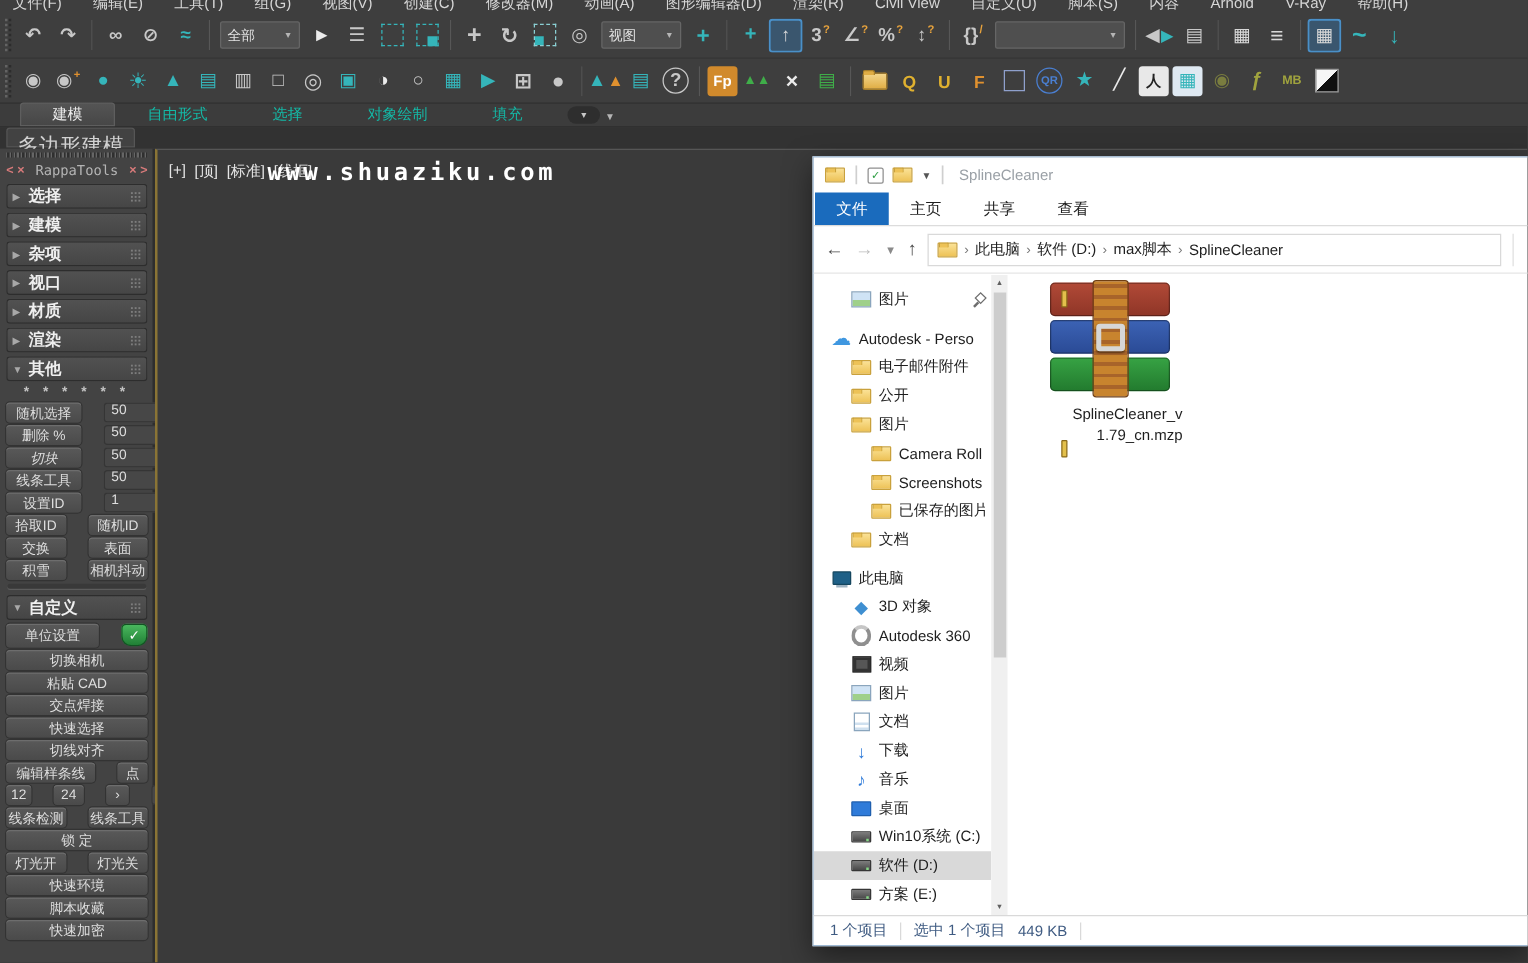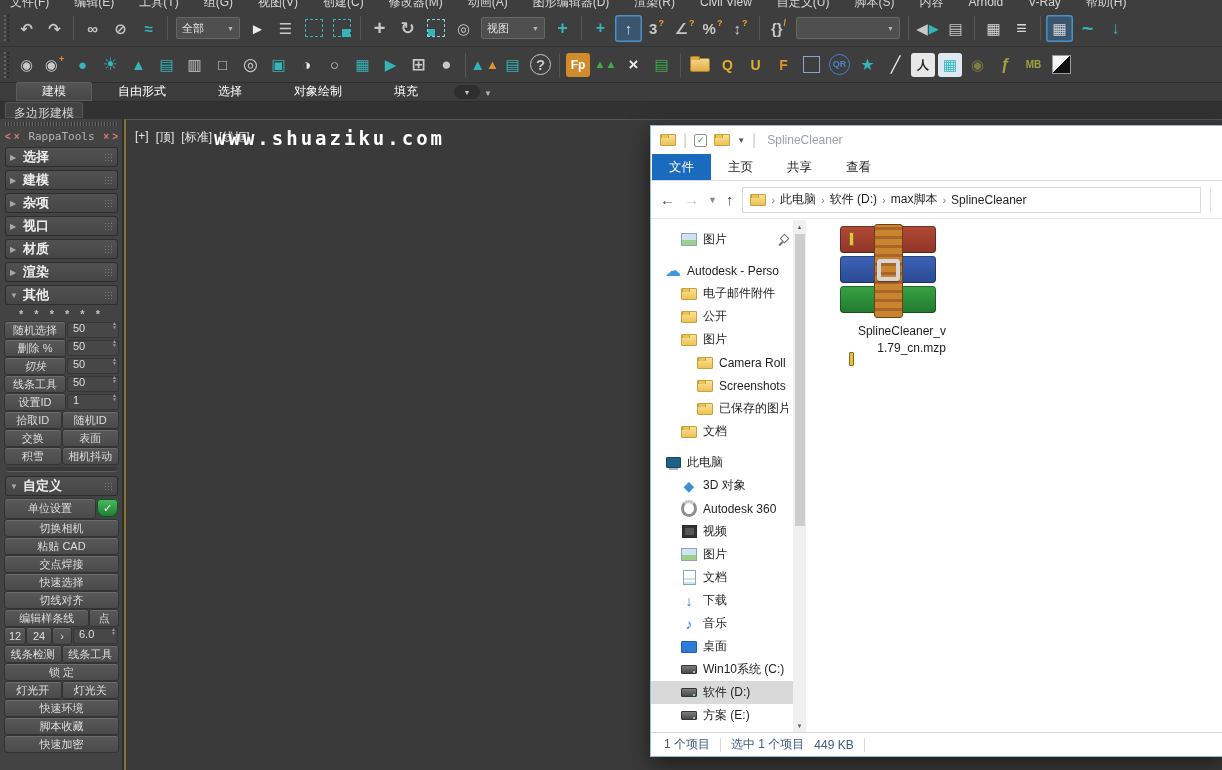--- a/index.html
+++ b/index.html
@@ -26,38 +26,38 @@
 .ti.sh-dashfill::before{content:"";width:16px;height:16px;border:1.5px dashed #35b5ba}
 .ti.sh-dashfill::after{content:"";position:absolute;width:8px;height:8px;background:#35b5ba;right:5px;bottom:5px}
 .ti.sh-scale::before{content:"";width:16px;height:16px;border:1.5px dashed #8ad0d4}
 .ti.sh-scale::after{content:"";position:absolute;width:7px;height:7px;background:#35b5ba;left:6px;bottom:6px}
 .ti.sh-folder::before{content:"";width:18px;height:12px;background:linear-gradient(#f3d58a,#e0ad44);border:1px solid #a87f2a;border-radius:2px}
 .ti.sh-folder::after{content:"";position:absolute;top:5px;left:4px;width:8px;height:3px;background:#e0ad44;border:1px solid #a87f2a;border-bottom:none;border-radius:2px 2px 0 0}
 .ti.sh-marquee::before{content:"";width:15px;height:15px;border:1.5px solid #8fa0cc}
 .ti.sh-contrast::before{content:"";width:17px;height:17px;border:1px solid #9a9a9a;background:linear-gradient(135deg,#f6f6f6 50%,#101010 50%)}
 
 #rtabs{position:absolute;top:83px;left:0;width:100%;height:19px;background:#3c3c3c;display:flex;align-items:flex-end;padding-left:16px;border-bottom:1px solid #2d2d2d}
-.rtab{font-size:12px;color:#ffffff;padding:0 26px;height:19px;display:flex;align-items:center}
+.rtab{font-size:12px;color:#14b8a6;padding:0 26px;height:19px;display:flex;align-items:center}
 .rtab.active{background:linear-gradient(#555,#464646);color:#ececec;box-shadow:inset 0 0 0 1px #5e5e5e;border-radius:3px 3px 0 0}
 .rcaret{width:26px;height:14px;background:#2e2e2e;border-radius:7px;margin:0 4px 2px 10px;display:flex;align-items:center;justify-content:center}
 .rcaret::after{content:"▼";font-size:7px;color:#c8c8c8}
 .rcaret2{color:#b5b5b5;font-size:8px;margin-bottom:3px}
 .rcaret2::after{content:"▼"}
 #rsub{position:absolute;top:102px;left:0;width:100%;height:17px;background:#323232;display:flex;padding-left:5px}
-.rsubtab{font-size:12px;color:#d2d2d2;background:#424242;box-shadow:inset 0 0 0 1px #565656;border-radius:3px 3px 0 0;padding:3px 9px;margin-top:0;height:16px}
+.rsubtab{font-size:17px;color:#d2d2d2;background:#424242;box-shadow:inset 0 0 0 1px #565656;border-radius:3px 3px 0 0;padding:3px 9px;margin-top:0;height:16px}
 
 #sidebar{position:absolute;left:0;top:119px;width:124px;bottom:0;background:#434343;border-right:2px solid #2e2e2e;padding:2px 4px 0 5px}
 .sgrip{height:4px;margin:1px 0 3px;background:repeating-linear-gradient(90deg,#666 0 1px,#2f2f2f 1px 2px,transparent 2px 3px)}
 .rhead{display:flex;align-items:center;height:15px;margin-bottom:3px;gap:3px}
 .rhead .pk{color:#d97b7b;font-size:10px;font-weight:bold;line-height:1}
 .rhead .ttl{color:#b4b4b4;font-family:"DejaVu Sans Mono",monospace;font-size:11px;flex:1;text-align:center}
 .sect{height:20px;background:linear-gradient(#525252,#454545);box-shadow:inset 0 0 0 1px #2d2d2d;border-radius:3px;display:flex;align-items:center;padding:0 5px;margin-bottom:3px;color:#efefef;font-weight:bold;font-size:13px;gap:4px}
 .sect .ar{color:#a8a8a8;font-size:8px;width:9px}
 .sect .grd{margin-left:auto;width:9px;height:9px;background:radial-gradient(#7d7d7d 32%,transparent 36%);background-size:3px 3px}
-.srow{display:flex;gap:2px;margin-bottom:2px}
+.srow{display:flex;gap:18px;margin-bottom:2px}
 .sbtn{flex:1;height:16px;background:linear-gradient(#595959,#4a4a4a);box-shadow:inset 0 1px 0 #6d6d6d,0 0 0 1px #333;border-radius:3px;color:#dedede;font-size:11px;display:flex;align-items:center;justify-content:center;white-space:nowrap;overflow:hidden}
 .sval{width:52px;flex:0 0 52px;height:16px;background:#474747;box-shadow:inset 0 0 0 1px #353535;border-radius:3px;color:#dedede;font-size:11px;display:flex;align-items:flex-start;padding:0 2px 0 6px}
 .spn{margin-left:auto;display:flex;flex-direction:column;line-height:3.6px}
 .spn span{font-size:5px;color:#9a9a9a}
 .stars{color:#c6c6c6;font-size:11px;font-weight:bold;text-align:center;letter-spacing:4px;margin:1px 0 2px;height:12px}
 .sdiv{height:4px;border-radius:2px;background:#393939;box-shadow:0 1px 0 #5c5c5c;margin:3px 1px 5px}
 .shield{flex:0 0 21px;width:21px;height:18px;background:linear-gradient(#4cbb60,#1e7c33);border-radius:4px 4px 8px 8px;box-shadow:inset 0 0 0 1px #135223;color:#fff;font-size:11px;font-weight:bold;display:flex;align-items:center;justify-content:center}
 
 #viewport{position:absolute;left:124px;top:119px;right:0;bottom:0;background:#3a3a3a;border-left:2px solid #8a7435;border-top:1px solid #565656}
 .vlabels{position:absolute;left:9px;top:9px;display:flex;gap:7px;font-size:12px;color:#e6e6e6}

